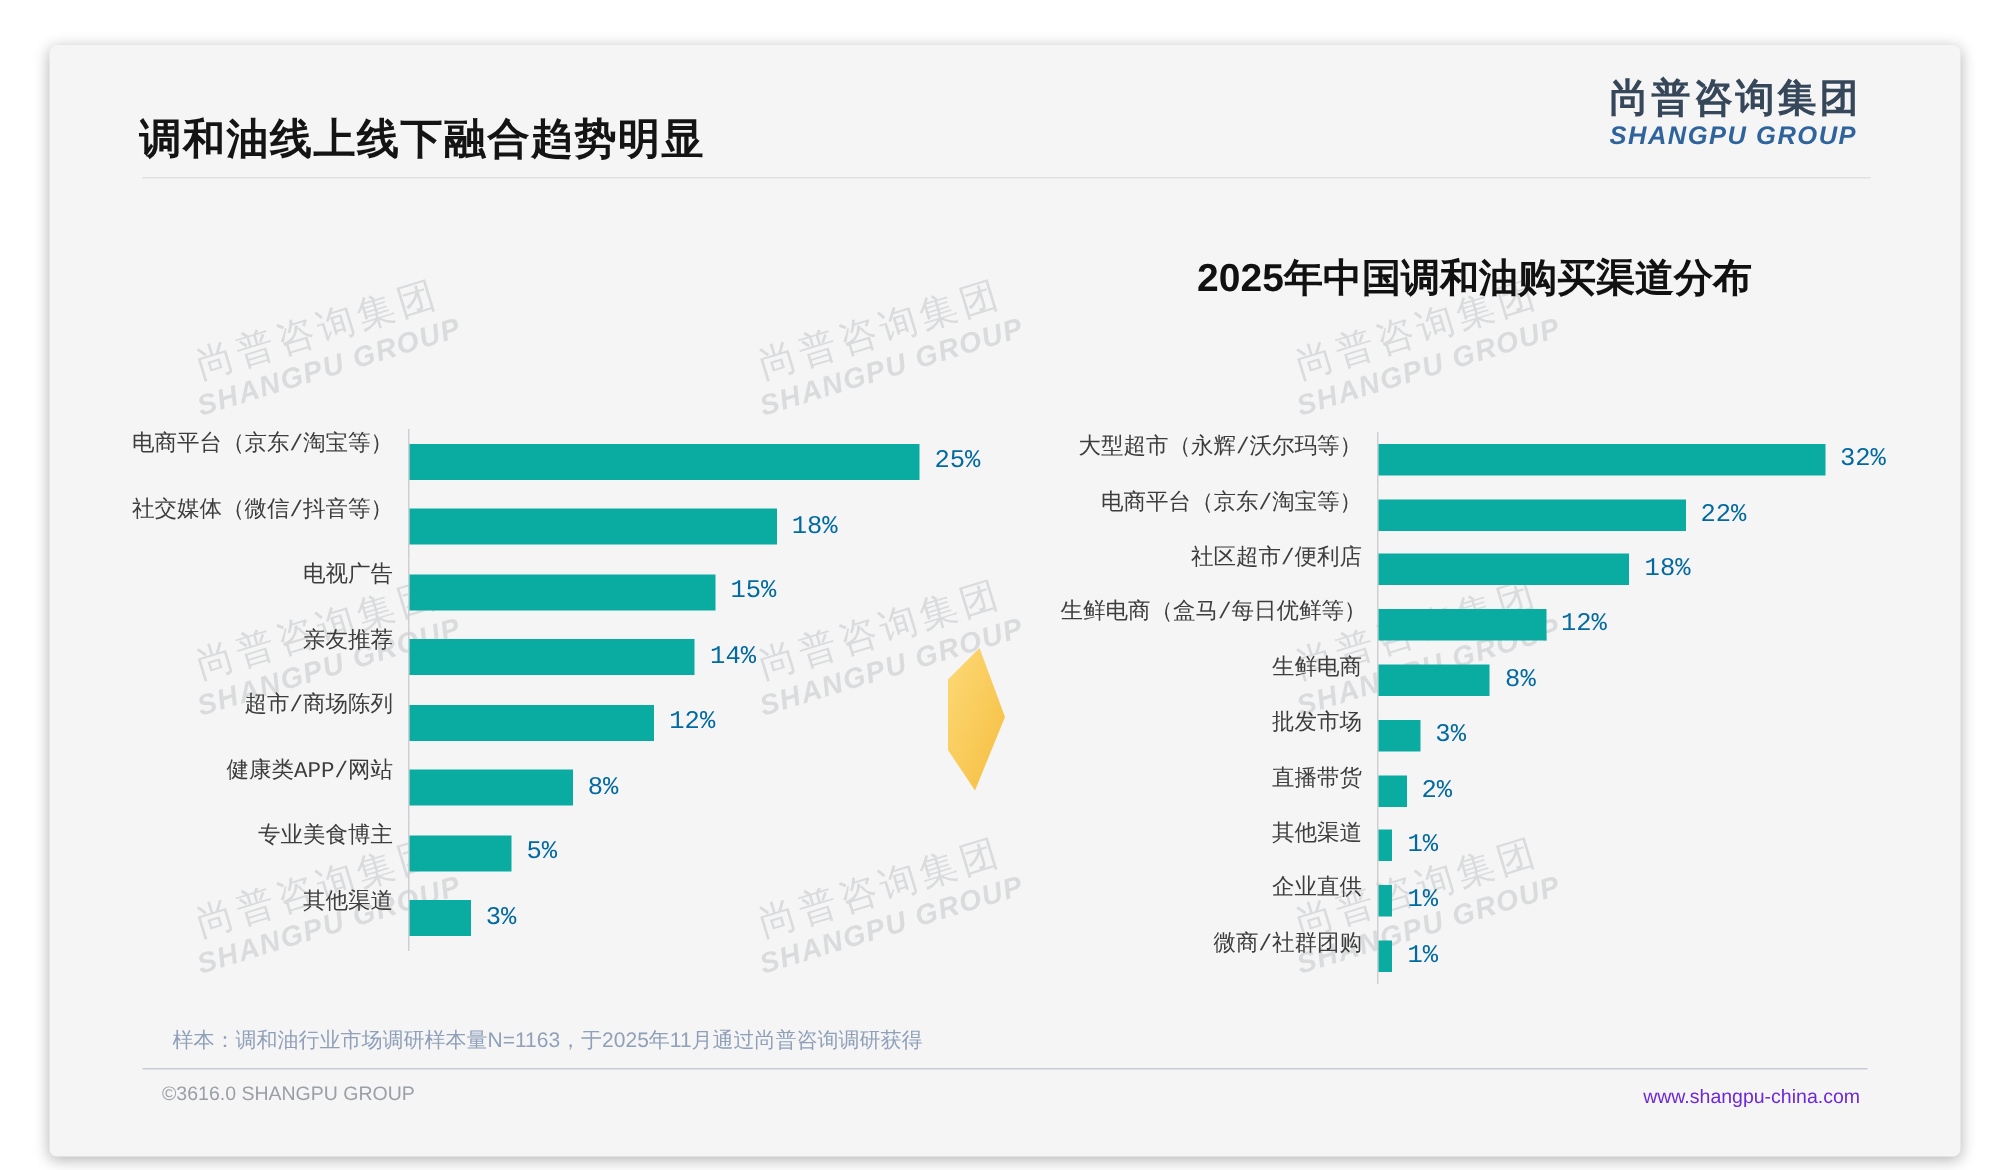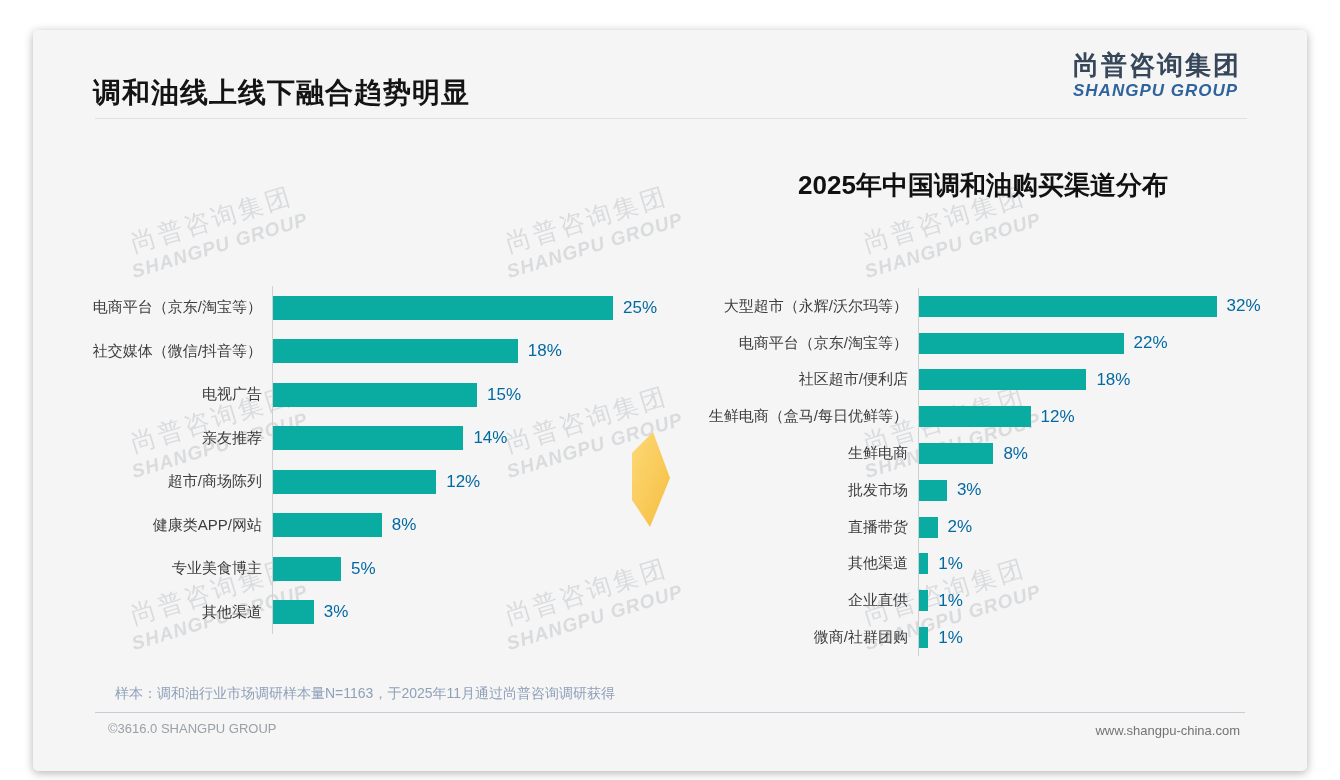--- a/index.html
+++ b/index.html
@@ -59,21 +59,21 @@
     text-align: center; z-index: 2;
   }
   .chart-title.left  { left: 60px;  width: 540px; }
   .chart-title.right { left: 660px; width: 580px; }
   
   .chart {
     position: absolute; z-index: 2;
   }
   .chart--left  { left: 47px;  top: 256px; width: 600px; }
   .chart--right { left: 642px; top: 258px; width: 600px; }
-  .chart-row { display: flex; align-items: center; }
+  .chart-row { display: flex; align-items: flex-start; font-family: Liberation Mono, monospace; }
   .chart--left  .chart-row { height: 43.5px; }
   .chart--right .chart-row { height: 36.8px; }
   .row-label {
     font-size: 15px; color: #3d3d3d;
     text-align: right; padding-right: 10px; flex: none;
     white-space: nowrap;
   }
   .chart--left  .row-label { width: 192px; }
   .chart--right .row-label { width: 211px; margin-left: 32px; }
   .bar-zone {
@@ -98,21 +98,21 @@
   .footer-divider {
     position: absolute; left: 62px; right: 62px; top: 682px;
     height: 1px; background: #c8ccd6; z-index: 2;
   }
   .footer-left {
     position: absolute; left: 75px; top: 691px;
     font-size: 13px; color: #9aa0a6; z-index: 2;
   }
   .footer-right {
     position: absolute; right: 67px; top: 693px;
-    font-size: 13px; color: #737373; z-index: 2;
+    font-size: 13px; color: #6d28d9; z-index: 2;
   }
 </style>
 </head>
 <body>
 
 <div class="slide">
 
   <div id="wm-layer">
       <div class="watermark" style="left: 182px; top: 200px;">
         <span class="wm-cn">尚普咨询集团</span>

